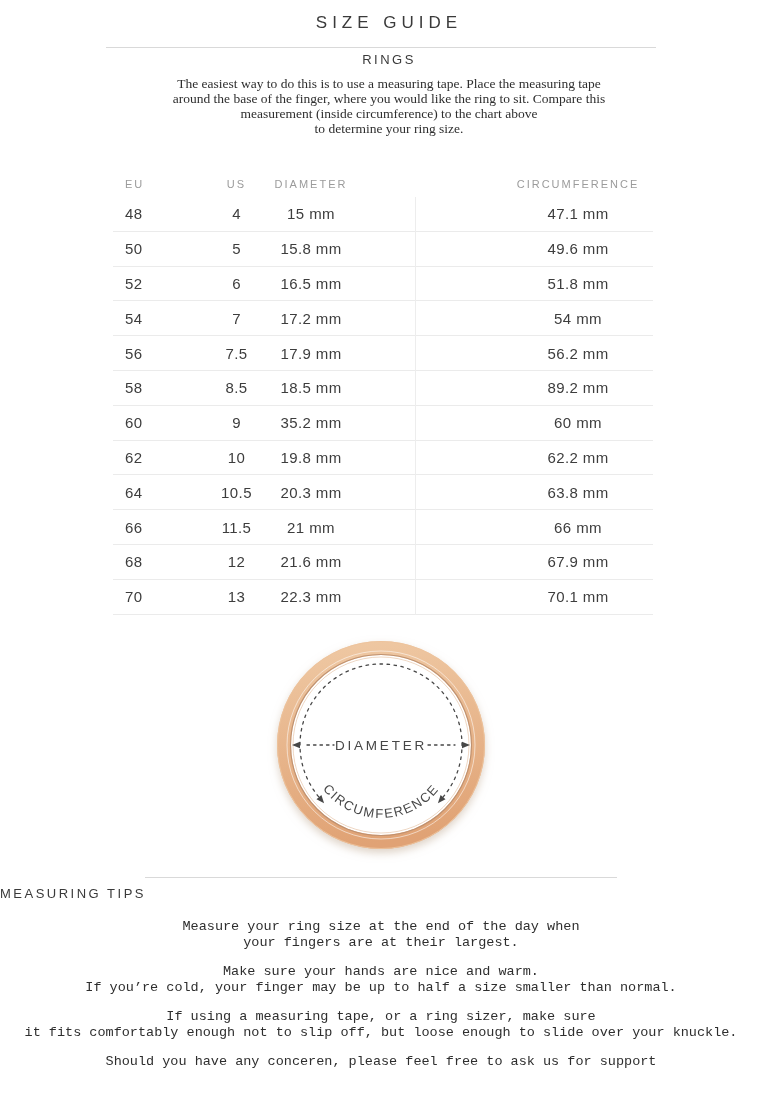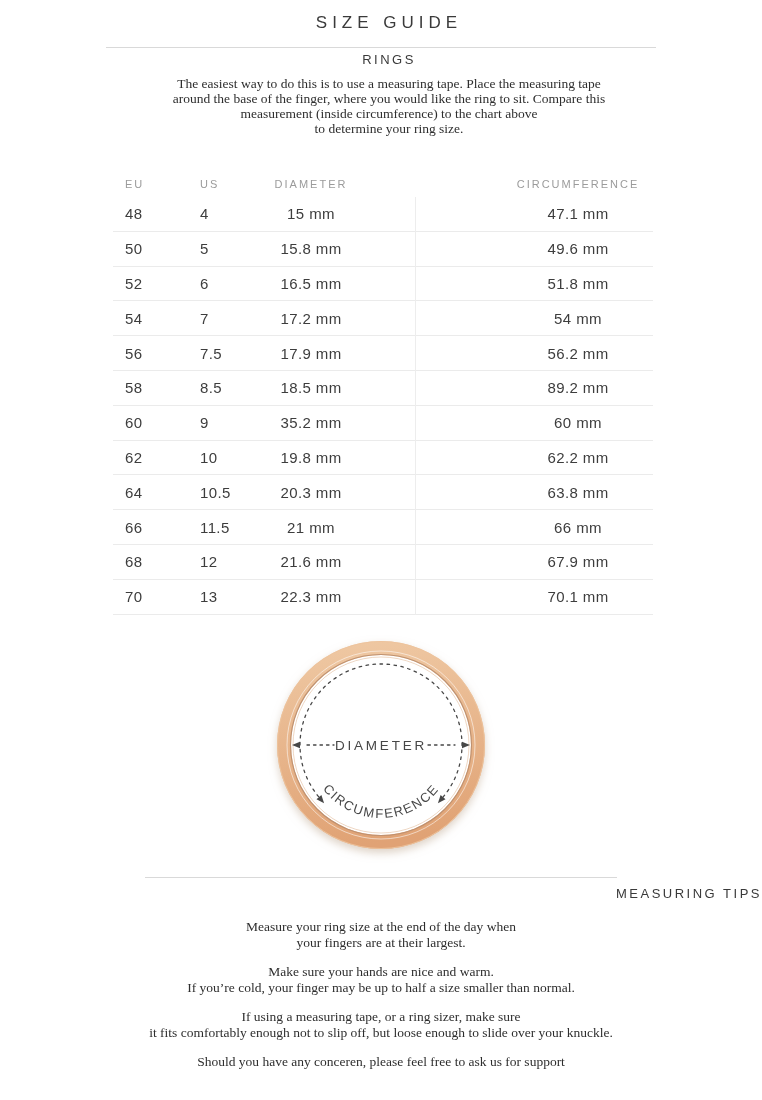--- a/index.html
+++ b/index.html
@@ -38,43 +38,43 @@
 
   
   .size-table { position:absolute; top:165px; left:113px; width:540px;margin-top:6px; }
   .thead { display:flex; height:26px; align-items:center;
            color:#9b9b9b; font-size:11px; letter-spacing:2px; }
   .trow  { display:flex; height:34.8px; align-items:center;
            border-bottom:1px solid #ebebeb;
            font-size:15px; letter-spacing:0.4px; color:#3d3d3d; }
   .trow:last-child { border-bottom:none; }
   .c-eu   { width:75px;  padding-left:12px; text-align:left; }
-  .c-us   { width:85px;  padding-left:12px; text-align:left; }
+  .c-us   { width:85px;  padding-left:12px; text-align:center; }
   .c-dia  { width:76px;  text-align:center; white-space:nowrap; }
   .c-gap  { width:154px; }
   .c-cir  { width:150px; text-align:center; white-space:nowrap; }
   .vline  { position:absolute; left:302px; top:26px; width:1px; height:418px;
             background:#ededed; }
 
   
   .ring-wrap { position:absolute; left:263px; top:627px; width:236px; height:236px; }
 
   
   .divider-tips {
     position:absolute; top:877px; left:145px; width:472px; height:1px;
     background:#d9d9d9;
   }
   .tips-title {
     position:absolute; top:886px; left:0; width:100%;
-    text-align:right; font-size:13px; letter-spacing:2.5px; color:#3a3a3a;
+    text-align:left; font-size:13px; letter-spacing:2.5px; color:#3a3a3a;
   }
   .tips {
     position:absolute; top:919px; left:0; width:100%;
     text-align:center;
-    font-family:Liberation Serif, serif;
+    font-family:Liberation Mono, monospace;
     font-size:13.5px; line-height:15.5px; color:#2e2e2e;
   }
   .tips p { margin-bottom:14px; }
 </style>
 </head>
 <body>
 
 <div class="page">
 
   <div class="page-title">SIZE GUIDE</div>

